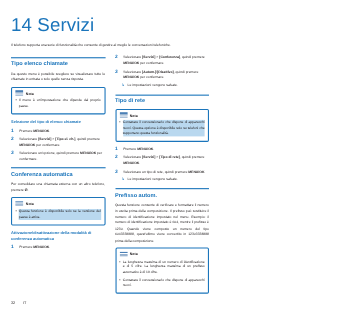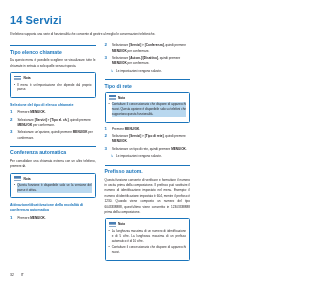--- a/index.html
+++ b/index.html
@@ -5,21 +5,21 @@
   html,body{margin:0;padding:0;}
   body{
     width:200px;height:283px;background:#ffffff;
     font-family:"Liberation Sans", sans-serif;
     color:#231f20;overflow:hidden;
   }
   .page{position:relative;width:200px;height:283px;box-sizing:border-box;padding:14px 10px 0 10px;}
   .cols{display:flex;gap:9px;height:252px;}
   .col{width:88px;box-sizing:border-box;}
   .chapter{
-    color:#1b75bb;font-size:11px;font-weight:bold;letter-spacing:.1px;
+    color:#1b75bb;font-size:17px;font-weight:normal;letter-spacing:.1px;
     margin:0 0 6px 0;line-height:1.1;
   }
   .intro{font-size:3.1px;line-height:1.7;color:#231f20;margin:0 0 6px 0;text-align:justify;}
   .h2{
     color:#1b75bb;font-size:5.1px;font-weight:bold;
     border-top:0.7px solid #1b75bb;padding-top:2.5px;margin:5px 0 3px 0;line-height:1.25;
   }
   .h2.first{margin-top:2px;}
   .h3{color:#1b75bb;font-size:3.6px;font-weight:bold;margin:5px 0 2.5px 0;line-height:1.35;}
   p.body{font-size:3.1px;line-height:1.75;margin:0 0 3px 0;text-align:justify;color:#231f20;}

